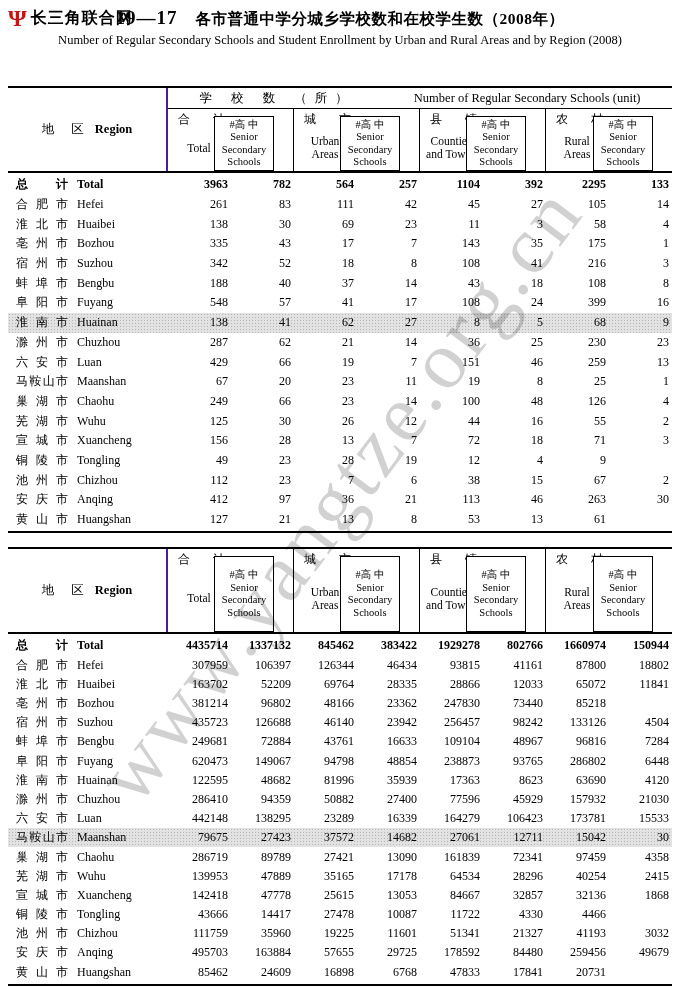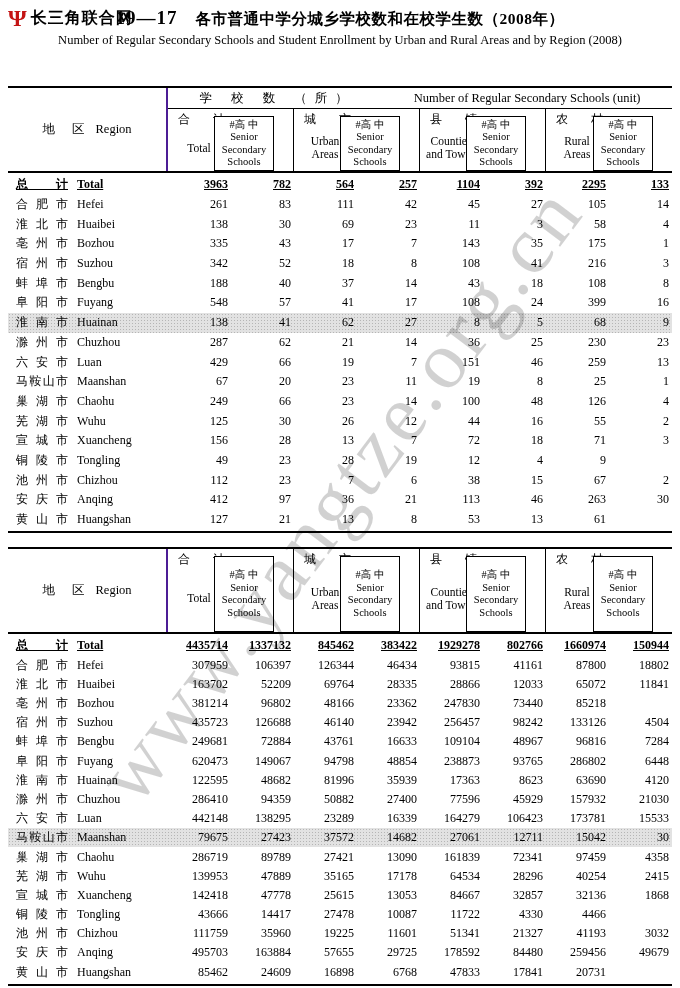--- a/index.html
+++ b/index.html
@@ -26,41 +26,41 @@
     font-family:"Liberation Serif","DejaVu Serif",serif;
   }
   
   .stable{margin:0 8px;position:relative;z-index:2;}
   .stable.first{margin-top:38px;}
   .stable.second{margin-top:14px;}
   .thead{display:flex;border-top:2px solid #000;border-bottom:2px solid #000;height:83px;}
   .h-region{width:160px;box-sizing:border-box;border-right:2px solid #4c1d95;
     display:flex;align-items:center;justify-content:center;font-size:12.5px;}
   .h-region-cn{letter-spacing:7px;}
-  .h-region-en{margin-left:4px;}
+  .h-region-en{margin-left:4px;font-weight:bold;}
   .h-main{flex:1;display:flex;flex-direction:column;}
   .h-span{height:21px;box-sizing:border-box;border-bottom:1px solid #000;
     display:flex;align-items:center;justify-content:center;font-size:12.5px;white-space:nowrap;gap:46px;}
   .h-span-cn{letter-spacing:8px;}
   .h-span-en{margin-left:12px;letter-spacing:0;}
   .h-groups{flex:1;display:flex;}
   .h-group{width:126px;box-sizing:border-box;position:relative;border-right:1px solid #000;}
   .h-group:last-child{border-right:none;}
   .g-label{position:absolute;top:2px;left:10px;font-size:12px;letter-spacing:10px;white-space:nowrap;}
   .g-sub1{position:absolute;left:0;top:16px;bottom:0;width:62px;
     display:flex;align-items:center;justify-content:center;text-align:center;
     font-size:11.5px;line-height:13px;white-space:pre-line;}
   .g-box{position:absolute;right:19px;top:7px;bottom:0;width:60px;
     border:1px solid #000;background:#fff;box-sizing:border-box;
     display:flex;align-items:center;justify-content:center;text-align:center;
     font-size:10.5px;line-height:12.5px;white-space:pre-line;}
   .tbody{border-bottom:2px solid #000;padding-top:2px;padding-bottom:2px;}
   .trow{display:flex;align-items:center;height:19.7px;padding-left:8px;font-size:12px;}
   .second .trow{height:19.2px;}
-  .trow.bold{font-weight:bold;text-decoration:underline;}
+  .trow.bold{font-weight:bold;}
   .trow.hl{
     background-color:#e2e2e2;
     background-image:radial-gradient(circle,#b5b5b5 22%,rgba(0,0,0,0) 26%);
     background-size:3px 3px;
   }
   .r-cn{display:inline-block;width:52px;text-align:justify;text-align-last:justify;white-space:nowrap;}
   .r-en{display:inline-block;width:91px;margin-left:9px;white-space:nowrap;}
   .num{display:inline-block;width:63px;box-sizing:border-box;text-align:right;padding-right:3px;white-space:nowrap;}
 </style>
 </head>

